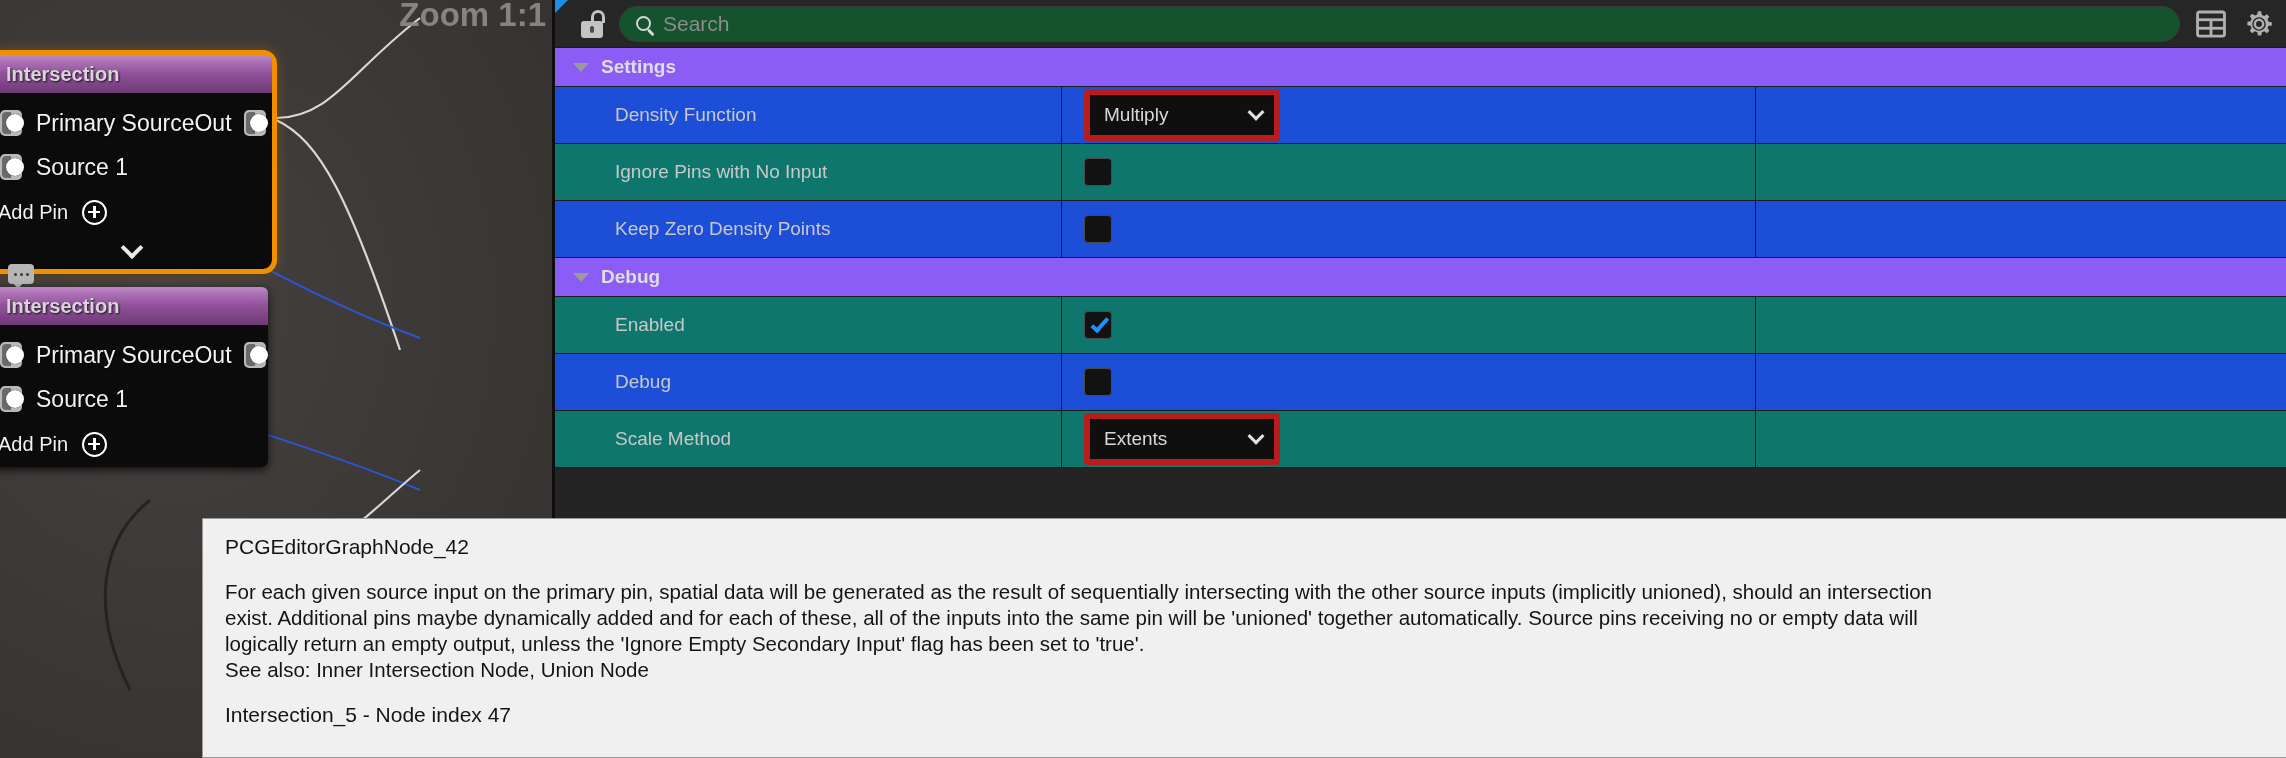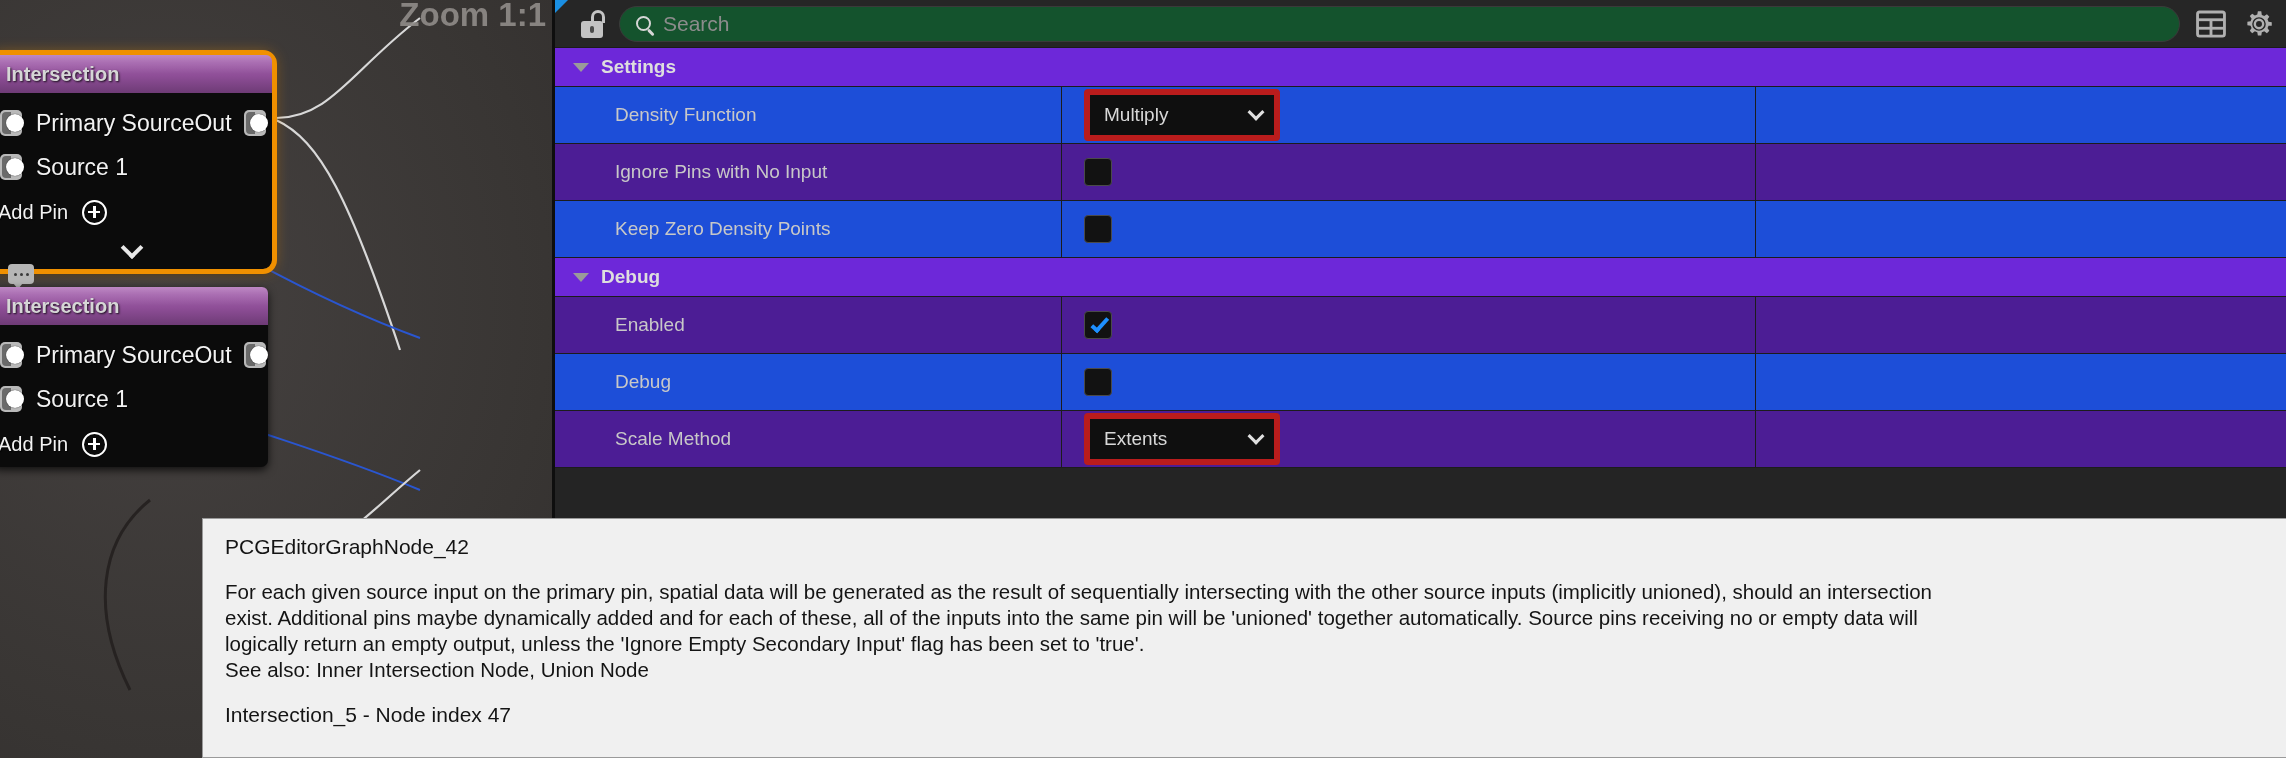--- a/index.html
+++ b/index.html
@@ -184,37 +184,37 @@
   .search-input {
     flex: 1; background: transparent; border: 0; outline: 0;
     color: #d8d8d8; font-size: 21px; font-family: "Liberation Sans", sans-serif;
     min-width: 0;
   }
   .search-input::placeholder { color: #8c8c8c; }
   .tb-icon { width: 34px; height: 34px; flex: none; opacity: .85; }
 
   
   .prop-section {
-    height: 39px; background: #6d28d9;
+    height: 39px; background: #8b5cf6;
     display: flex; align-items: center; padding-left: 18px; gap: 12px;
     border-bottom: 1px solid #1c1c1c;
   }
   .tri-down {
     width: 0; height: 0; flex: none;
     border-left: 8px solid transparent; border-right: 8px solid transparent;
     border-top: 9px solid #9a9a9a;
   }
   .prop-section-label { font-size: 19px; font-weight: bold; color: #dedede; }
 
   .prop-row {
     height: 57px; display: flex; align-items: center;
     border-bottom: 1px solid #1c1c1c;
     background: #1d4ed8;
   }
-  .prop-row.alt { background: #4c1d95; }
+  .prop-row.alt { background: #0f766e; }
   .prop-name {
     width: 507px; flex: none; padding-left: 60px;
     font-size: 19px; color: #c8c8c8;
     border-right: 1px solid #1c1c1c;
     height: 100%; display: flex; align-items: center;
   }
   .prop-value-gap {
     width: 694px; flex: none; height: 100%;
     border-right: 1px solid #1c1c1c;
     display: flex; align-items: center; padding-left: 22px;

